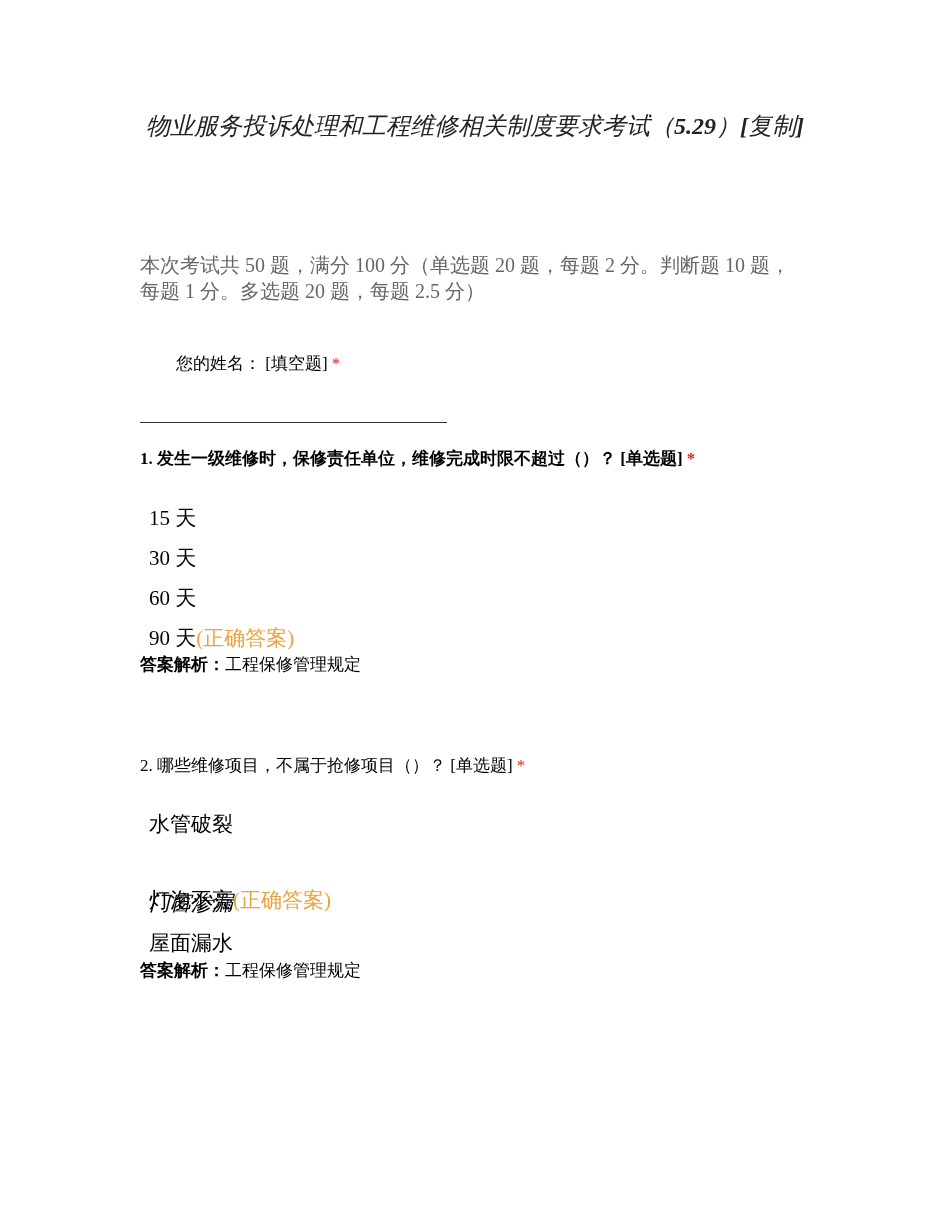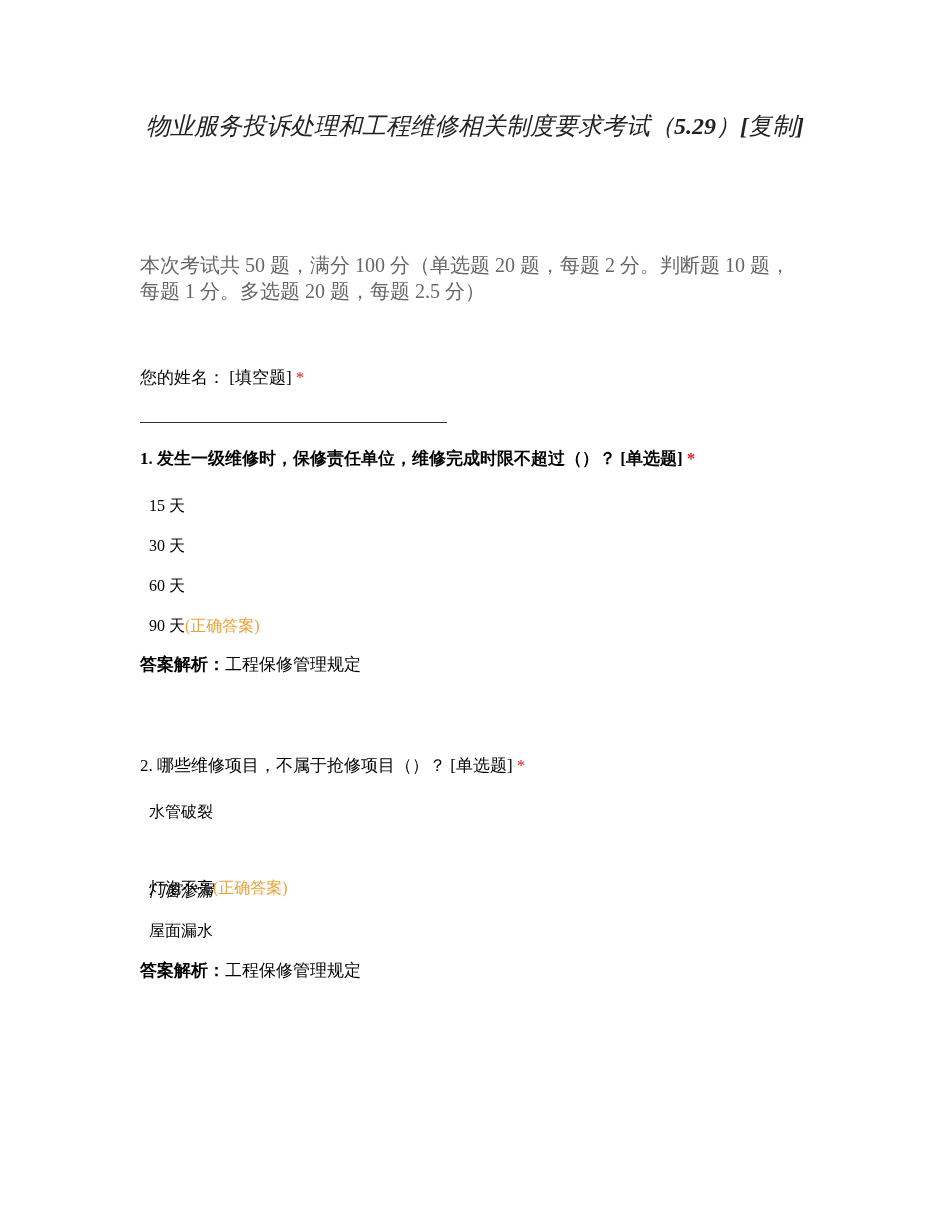--- a/index.html
+++ b/index.html
@@ -9,37 +9,37 @@
   .title { position: absolute; left: 0; top: 104px; width: 670px; text-align: center;
            font-size: 24px; line-height: 44px; color: #222; font-style: italic; }
   .title b { font-weight: bold; }
   .intro { position: absolute; left: 0; top: 252px; width: 660px; font-size: 20px;
            line-height: 26px; color: #666; }
   .q-label { position: absolute; left: 0; font-size: 17px; line-height: 24px; color: #000; }
   .type { color: #000; }
   .req { color: #e02020; }
   .blank-line { position: absolute; left: 0; top: 422px; width: 307px; height: 0;
                 border-top: 1px solid #333; }
-  .opt { position: absolute; left: 9px; font-size: 16px; line-height: 24px; color: #000; }
+  .opt { position: absolute; left: 9px; font-size: 21px; line-height: 24px; color: #000; margin-top: 12px; }
   .correct { color: #e8a33d; }
   .analysis { position: absolute; left: 0; font-size: 17px; line-height: 24px; color: #000; }
   .analysis b { font-weight: bold; }
 </style>
 </head>
 <body>
 
 <div class="page">
 
   <div class="title">
     <span>物业服务投诉处理和工程维修相关制度要求考试（</span><b>5.29</b><span>）</span><b>[</b><span>复制</span><b>]</b>
   </div>
 
   <div class="intro">本次考试共 50 题，满分 100 分（单选题 20 题，每题 2 分。判断题 10 题，每题 1 分。多选题 20 题，每题 2.5 分）</div>
 
-  <div class="q-label" style="top:366px;">
+  <div class="q-label" style="top:352px;margin-left:36px;">
     <span>您的姓名：</span>
     <span class="type">[填空题]</span>
     <span class="req">*</span>
   </div>
   <div class="blank-line"></div>
 
   <div class="q-label" style="top:447px;font-weight:bold;">
     <span>1. 发生一级维修时，保修责任单位，维修完成时限不超过（）？</span>
     <span class="type">[单选题]</span>
     <span class="req">*</span>

